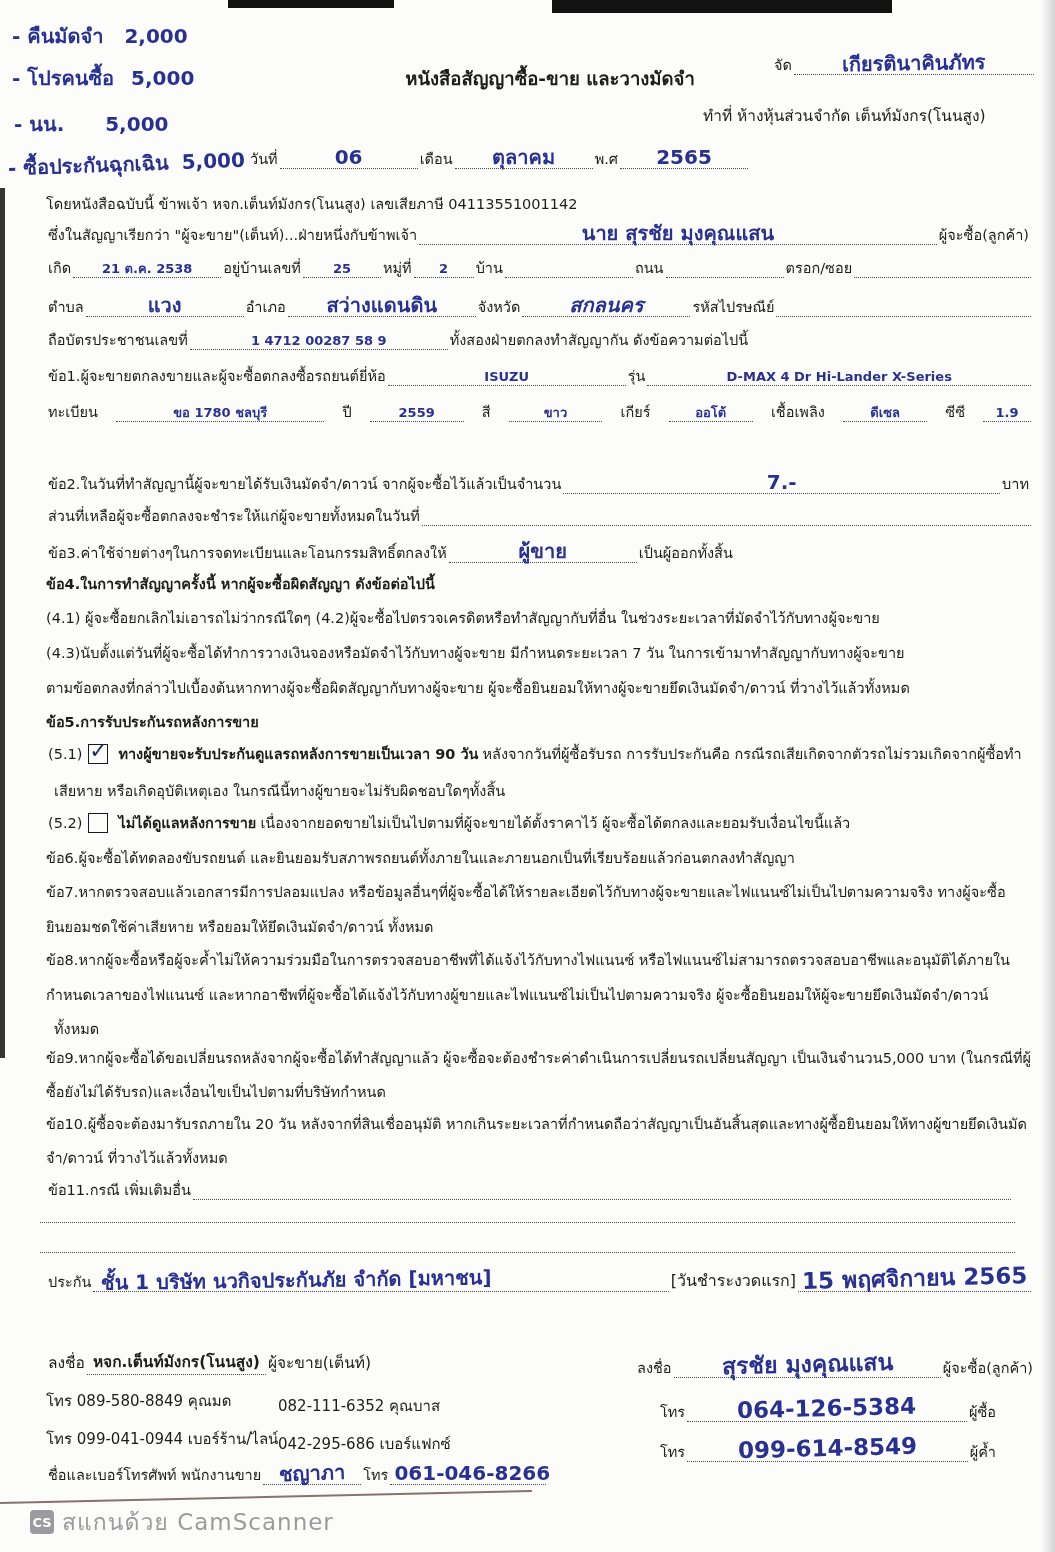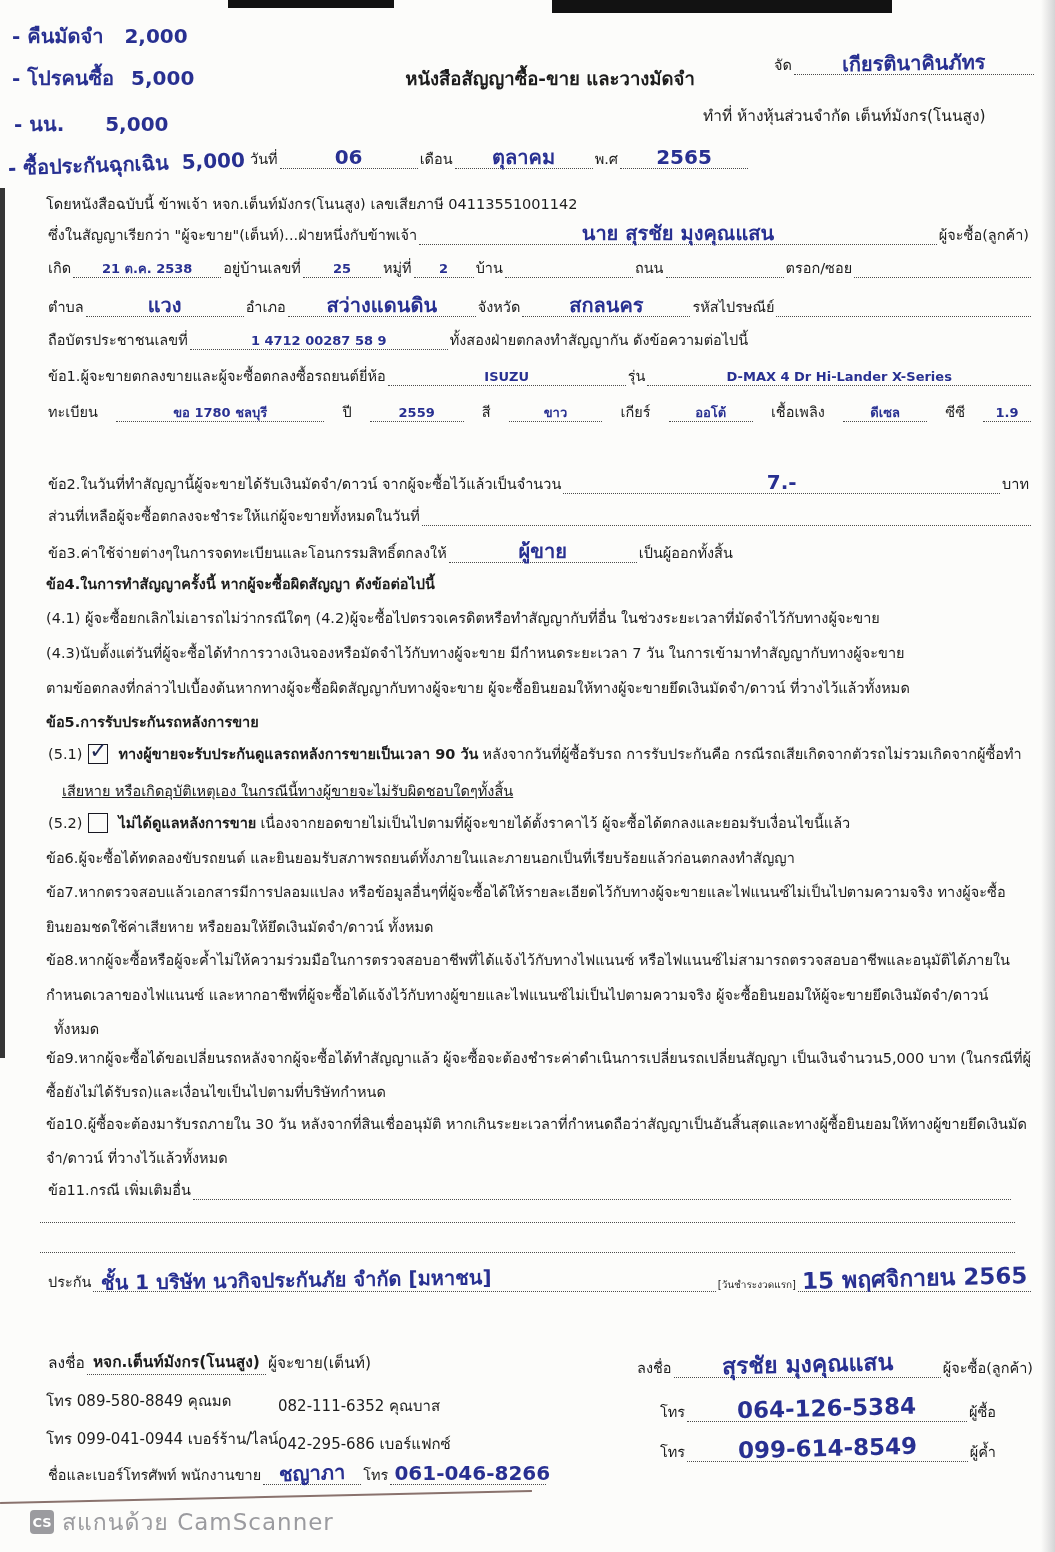--- a/index.html
+++ b/index.html
@@ -1,20 +1,20 @@
 <!DOCTYPE html>
 <html><head>
 <meta charset="utf-8">
 <style>
   html,body{margin:0;padding:0;background:#e8e8e8;}
   .page{position:relative;width:1055px;height:1552px;background:#fcfcfa;overflow:hidden;
         font-family:"DejaVu Sans","Liberation Sans",sans-serif;color:#1c1c1c;}
   .abs{position:absolute;}
   .printed{font-size:14.5px;line-height:1.4;white-space:nowrap;}
-  .small{font-size:10px;}
+  .small{font-size:16px;}
   .bold{font-weight:bold;}
   .row{display:flex;align-items:flex-end;white-space:nowrap;}
   .lbl{white-space:nowrap;padding:0 2px;}
   .fill{border-bottom:1.7px dotted #4a4a4a;text-align:center;padding:0 4px;min-width:40px;}
   .grow{flex:1 1 auto;}
   .hw{color:#283091;font-weight:600;font-size:13px;line-height:1.1;display:inline-block;}
   .hw-lg{font-size:20px;}
   .hw-xl{font-size:23px;transform:rotate(-1.5deg);}
   .note{color:#283091;font-weight:600;font-size:20px;white-space:nowrap;}
   .cb{display:inline-flex;width:18px;height:18px;border:1.8px solid #181822;margin:0 8px 0 4px;
@@ -128,21 +128,21 @@
   <div class="abs row" style="top:294px;left:46px;width:985px;">
     <span class="printed lbl">ตำบล</span>
     <span class="fill" style="width:150px;">
       <span class="hw hw-lg">แวง</span>
     </span>
     <span class="printed lbl">อำเภอ</span>
     <span class="fill" style="width:180px;">
       <span class="hw hw-lg">สว่างแดนดิน</span>
     </span>
     <span class="printed lbl">จังหวัด</span>
-    <span class="fill" style="width:160px;">
+    <span class="fill" style="width:160px;font-style:italic;">
       <span class="hw hw-lg">สกลนคร</span>
     </span>
     <span class="printed lbl">รหัสไปรษณีย์</span>
     <span class="fill grow">
       <span class="hw"></span>
     </span>
   </div>
 
   <div class="abs row" style="top:330px;left:46px;width:985px;">
     <span class="printed lbl">ถือบัตรประชาชนเลขที่</span>
@@ -220,38 +220,38 @@
   <div class="abs printed bold" style="top:712px;left:46px;">ข้อ5.การรับประกันรถหลังการขาย</div>
 
   <div class="abs row" style="top:744px;left:46px;width:985px;">
     <span class="printed lbl">(5.1)</span>
     <span class="cb">
       <span class="mark">✓</span>
     </span>
     <span class="printed bold lbl">ทางผู้ขายจะรับประกันดูแลรถหลังการขายเป็นเวลา 90 วัน</span>
     <span class="printed lbl">หลังจากวันที่ผู้ซื้อรับรถ การรับประกันคือ กรณีรถเสียเกิดจากตัวรถไม่รวมเกิดจากผู้ซื้อทำ</span>
   </div>
-  <div class="abs printed" style="top:781px;left:62px;text-decoration:underline;">เสียหาย หรือเกิดอุบัติเหตุเอง ในกรณีนี้ทางผู้ขายจะไม่รับผิดชอบใดๆทั้งสิ้น</div>
+  <div class="abs printed" style="top:781px;left:54px;">เสียหาย หรือเกิดอุบัติเหตุเอง ในกรณีนี้ทางผู้ขายจะไม่รับผิดชอบใดๆทั้งสิ้น</div>
 
   <div class="abs row" style="top:813px;left:46px;width:985px;">
     <span class="printed lbl">(5.2)</span>
     <span class="cb"></span>
     <span class="printed bold lbl">ไม่ได้ดูแลหลังการขาย</span>
     <span class="printed lbl">เนื่องจากยอดขายไม่เป็นไปตามที่ผู้จะขายได้ตั้งราคาไว้ ผู้จะซื้อได้ตกลงและยอมรับเงื่อนไขนี้แล้ว</span>
   </div>
 
   <div class="abs printed" style="top:848px;left:46px;">ข้อ6.ผู้จะซื้อได้ทดลองขับรถยนต์ และยินยอมรับสภาพรถยนต์ทั้งภายในและภายนอกเป็นที่เรียบร้อยแล้วก่อนตกลงทำสัญญา</div>
   <div class="abs printed" style="top:882px;left:46px;">ข้อ7.หากตรวจสอบแล้วเอกสารมีการปลอมแปลง หรือข้อมูลอื่นๆที่ผู้จะซื้อได้ให้รายละเอียดไว้กับทางผู้จะขายและไฟแนนซ์ไม่เป็นไปตามความจริง ทางผู้จะซื้อ</div>
   <div class="abs printed" style="top:917px;left:46px;">ยินยอมชดใช้ค่าเสียหาย หรือยอมให้ยึดเงินมัดจำ/ดาวน์ ทั้งหมด</div>
   <div class="abs printed" style="top:950px;left:46px;">ข้อ8.หากผู้จะซื้อหรือผู้จะค้ำไม่ให้ความร่วมมือในการตรวจสอบอาชีพที่ได้แจ้งไว้กับทางไฟแนนซ์ หรือไฟแนนซ์ไม่สามารถตรวจสอบอาชีพและอนุมัติได้ภายใน</div>
   <div class="abs printed" style="top:985px;left:46px;">กำหนดเวลาของไฟแนนซ์ และหากอาชีพที่ผู้จะซื้อได้แจ้งไว้กับทางผู้ขายและไฟแนนซ์ไม่เป็นไปตามความจริง ผู้จะซื้อยินยอมให้ผู้จะขายยึดเงินมัดจำ/ดาวน์</div>
   <div class="abs printed" style="top:1019px;left:46px;margin-left:8px;">ทั้งหมด</div>
   <div class="abs printed" style="top:1048px;left:46px;">ข้อ9.หากผู้จะซื้อได้ขอเปลี่ยนรถหลังจากผู้จะซื้อได้ทำสัญญาแล้ว ผู้จะซื้อจะต้องชำระค่าดำเนินการเปลี่ยนรถเปลี่ยนสัญญา เป็นเงินจำนวน5,000 บาท (ในกรณีที่ผู้</div>
   <div class="abs printed" style="top:1082px;left:46px;">ซื้อยังไม่ได้รับรถ)และเงื่อนไขเป็นไปตามที่บริษัทกำหนด</div>
-  <div class="abs printed" style="top:1114px;left:46px;">ข้อ10.ผู้ซื้อจะต้องมารับรถภายใน 30 วัน หลังจากที่สินเชื่ออนุมัติ หากเกินระยะเวลาที่กำหนดถือว่าสัญญาเป็นอันสิ้นสุดและทางผู้ซื้อยินยอมให้ทางผู้ขายยึดเงินมัด</div>
+  <div class="abs printed" style="top:1114px;left:46px;">ข้อ10.ผู้ซื้อจะต้องมารับรถภายใน 20 วัน หลังจากที่สินเชื่ออนุมัติ หากเกินระยะเวลาที่กำหนดถือว่าสัญญาเป็นอันสิ้นสุดและทางผู้ซื้อยินยอมให้ทางผู้ขายยึดเงินมัด</div>
   <div class="abs printed" style="top:1148px;left:46px;">จำ/ดาวน์ ที่วางไว้แล้วทั้งหมด</div>
 
   <div class="abs row" style="top:1180px;left:46px;width:965px;">
     <span class="printed lbl">ข้อ11.กรณี เพิ่มเติมอื่น</span>
     <span class="fill grow"></span>
   </div>
   <div class="abs dotline" style="top:1222px;left:40px;width:975px;"></div>
   <div class="abs dotline" style="top:1252px;left:40px;width:975px;"></div>
 
   <div class="abs row" style="top:1266px;left:46px;width:985px;">

